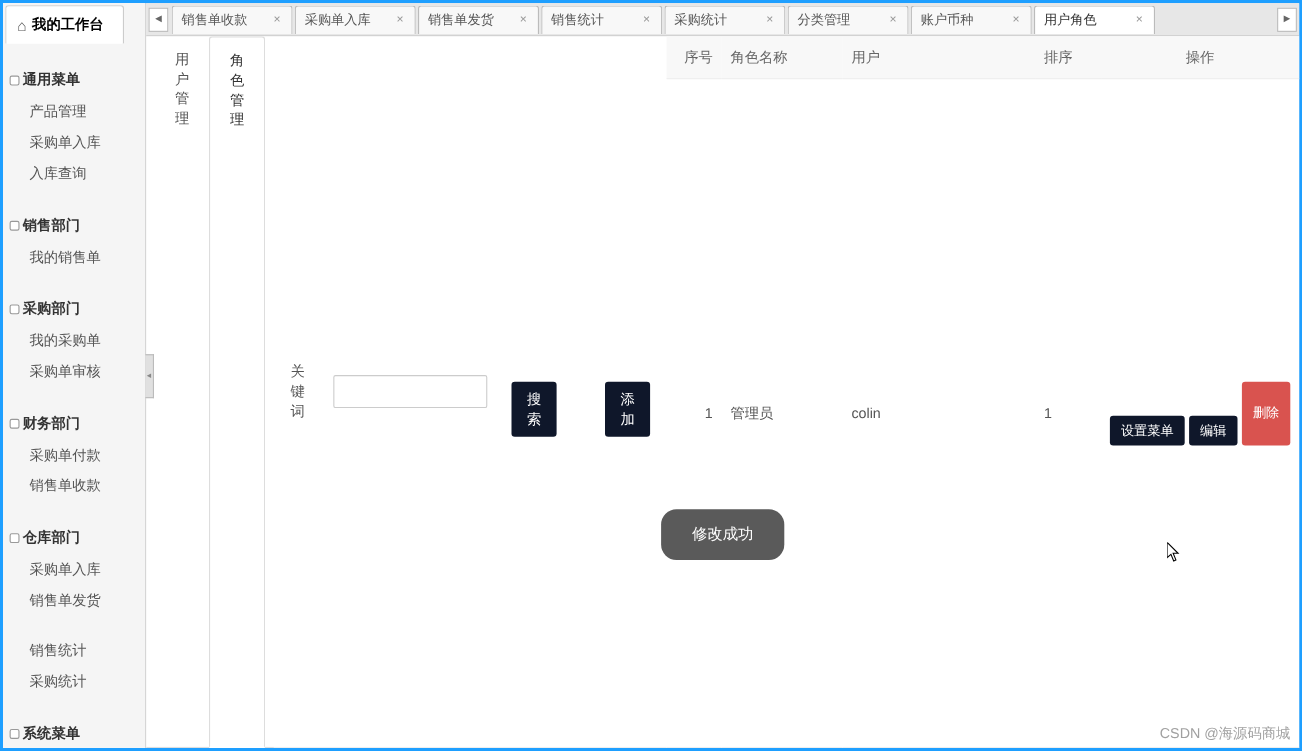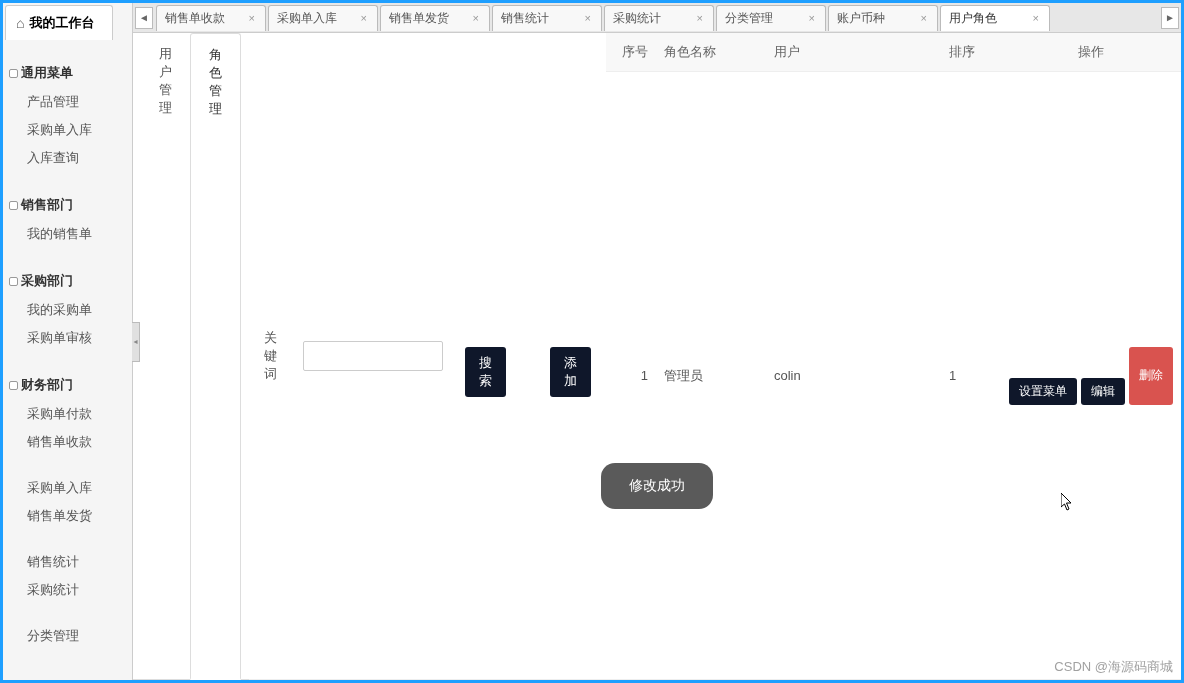--- a/index.html
+++ b/index.html
@@ -266,28 +266,30 @@
           <div class="menu-header">采购部门</div>
           <div class="menu-item">我的采购单</div>
           <div class="menu-item">采购单审核</div>
         </div>
         <div class="menu-group">
           <div class="menu-header">财务部门</div>
           <div class="menu-item">采购单付款</div>
           <div class="menu-item">销售单收款</div>
         </div>
         <div class="menu-group">
+          <div class="menu-header">仓库部门</div>
           <div class="menu-item">采购单入库</div>
           <div class="menu-item">销售单发货</div>
         </div>
         <div class="menu-group">
           <div class="menu-item">销售统计</div>
           <div class="menu-item">采购统计</div>
         </div>
         <div class="menu-group">
+          <div class="menu-header">系统菜单</div>
           <div class="menu-item">分类管理</div>
         </div>
       </div>
   </div>
 
   <div class="content">
     <div class="sidebar-handle">◂</div>
 
     <div class="tabs-bar">
       <div class="tab-arrow">◄</div>

